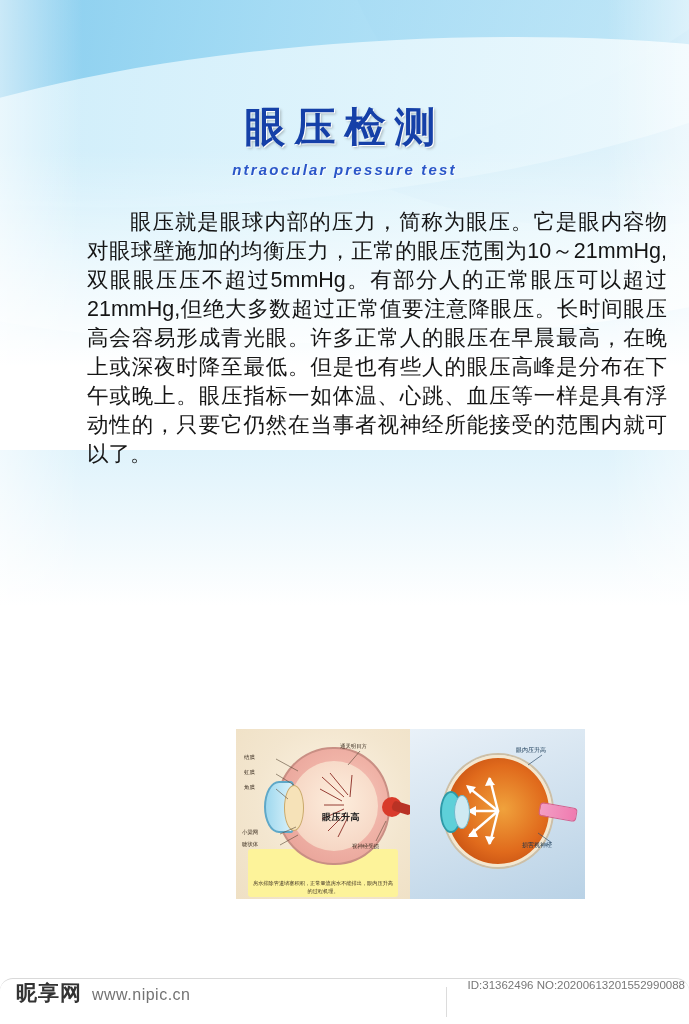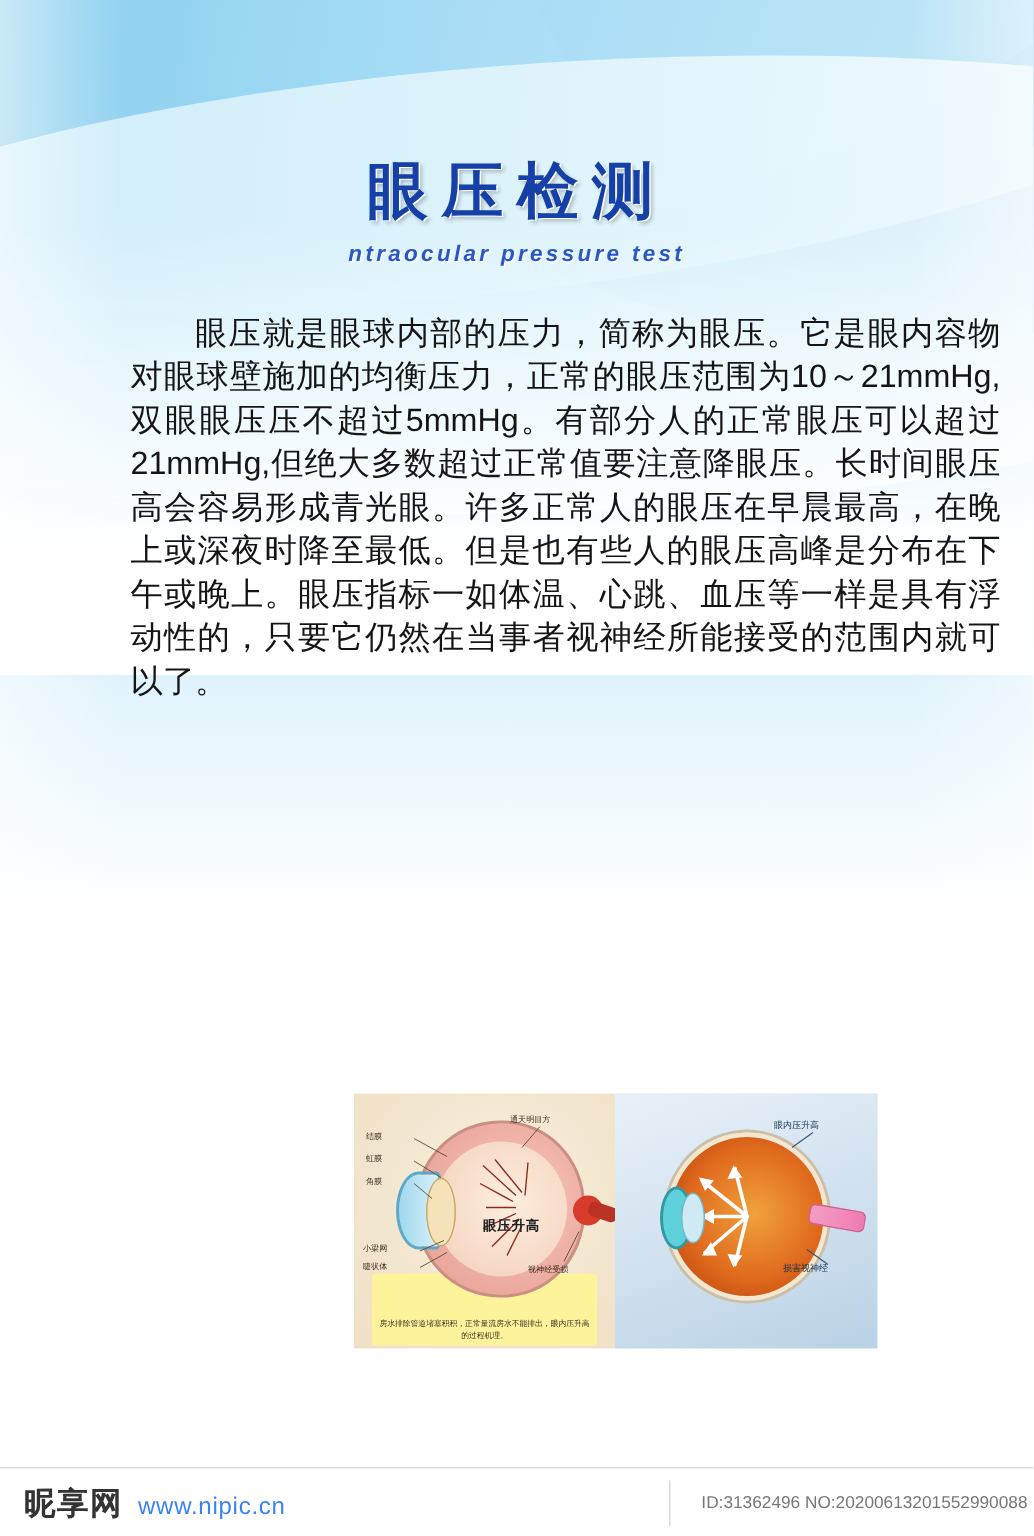--- a/index.html
+++ b/index.html
@@ -241,38 +241,38 @@
   }
 
   
   .footer {
     position: absolute;
     left: 0; top: 978px;
     width: 689px; height: 46px;
     background: #ffffff;
     border-top: 1px solid #d9d9d9;
     display: flex;
-    align-items: center;
+    border-radius: 13px;
   }
   .brand {
     display: flex;
     align-items: baseline;
     margin-left: 16px;
   }
   .brand-cn {
     font-family: "Liberation Serif", serif;
     font-size: 21px;
     font-weight: bold;
     color: #333333;
     letter-spacing: 1px;
   }
   .brand-url {
     margin-left: 10px;
     font-size: 16px;
-    color: #3b82f6;
+    color: #737373;
     letter-spacing: .5px;
   }
   .footer-id {
     margin-left: auto;
     margin-right: 4px;
     font-size: 11.5px;
     color: #777777;
   }
   .footer-divider {
     position: absolute;

